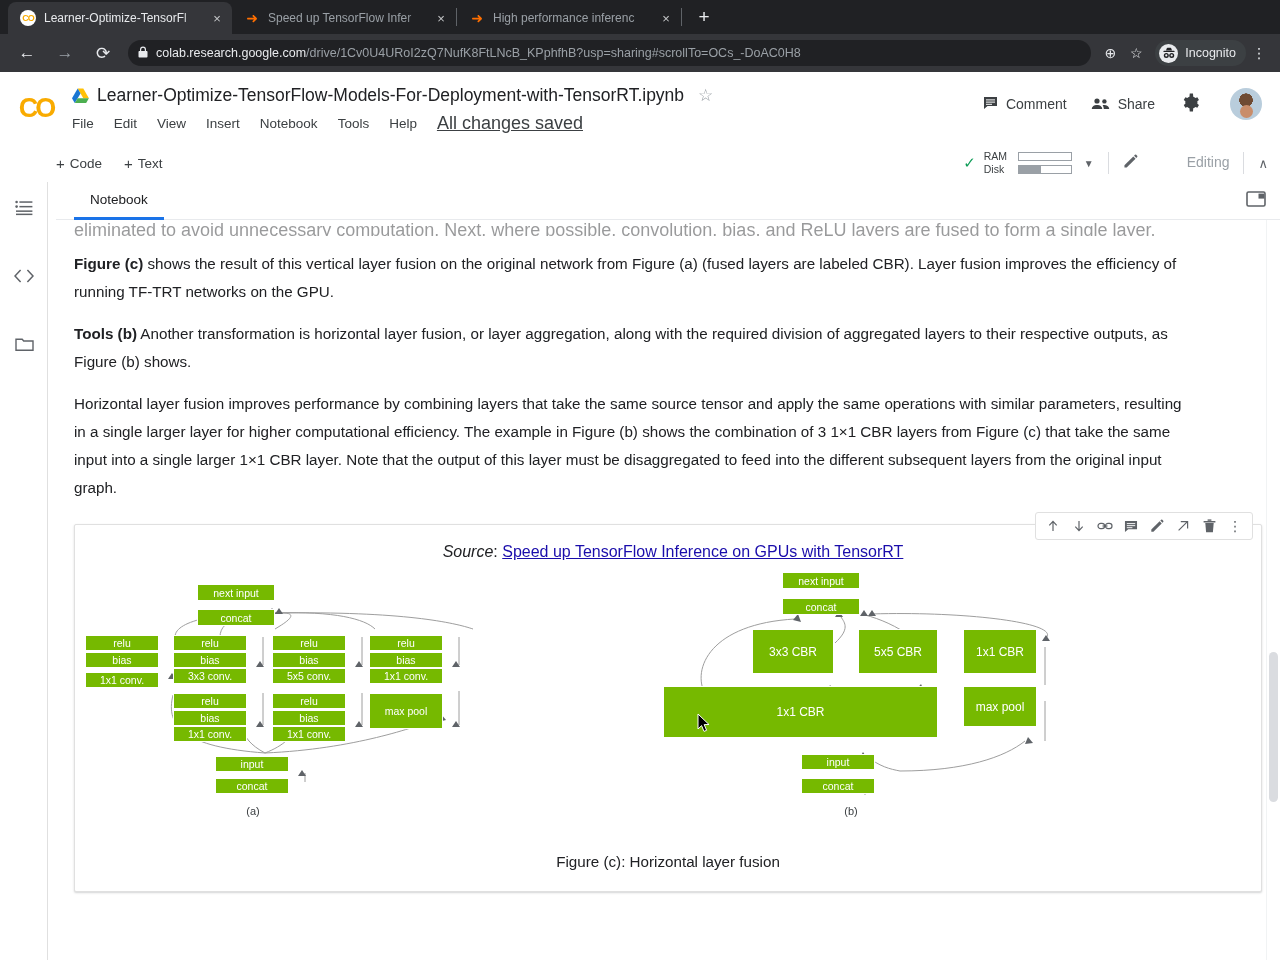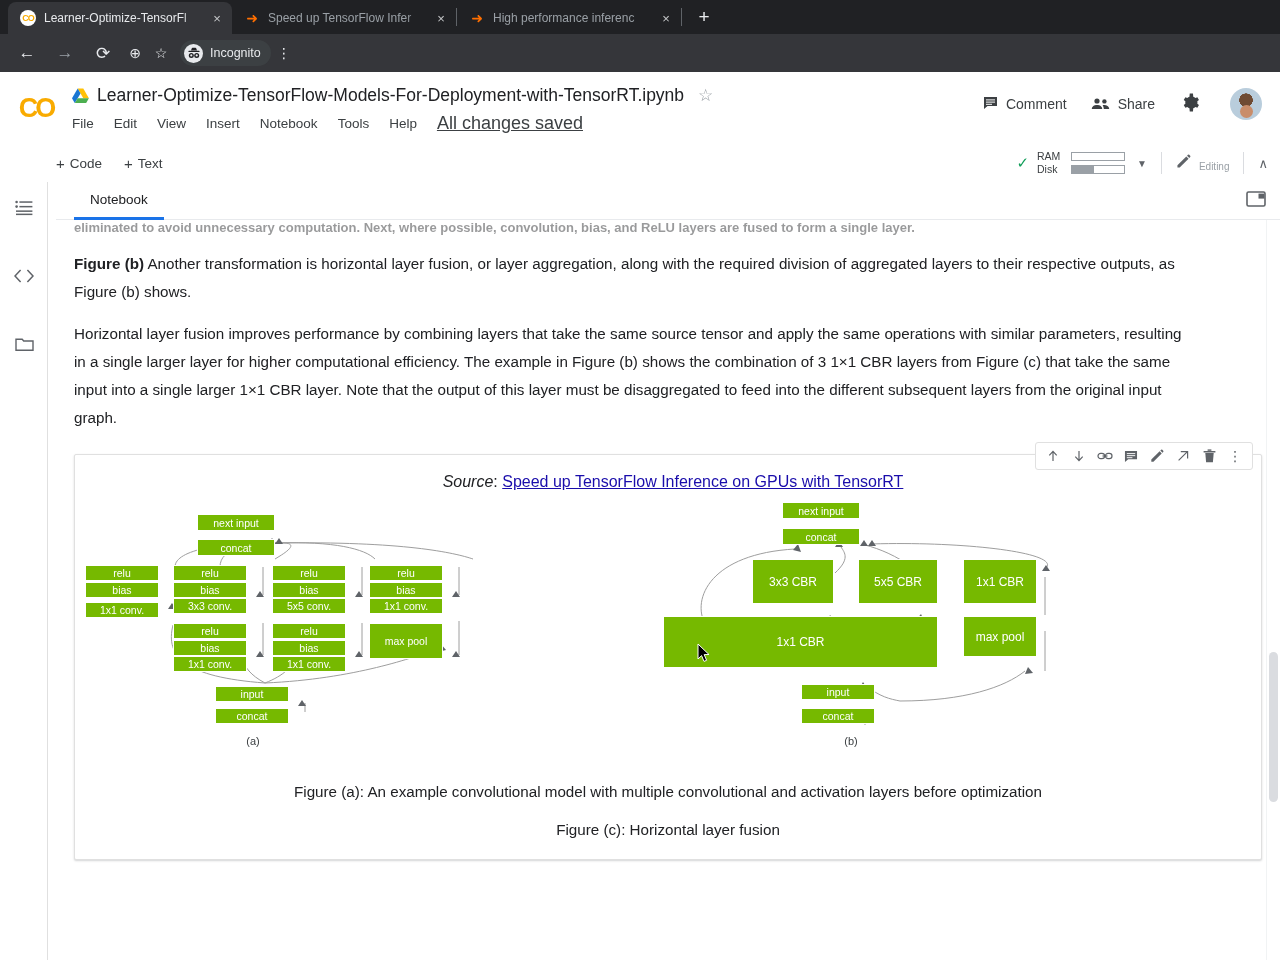--- a/index.html
+++ b/index.html
@@ -128,21 +128,21 @@
   #meter-block { font-size: 10.5px; color: #3c4043; line-height: 13px; }
   .meter-row { display: flex; align-items: center; }
   .meter-label { width: 28px; }
   .meter-bar {
     width: 54px; height: 9px; border: 1px solid #9aa0a6; margin-left: 6px;
     background: #fff; position: relative;
   }
   .meter-bar i { display: block; height: 100%; background: #9aa0a6; }
   .chev { color: #5f6368; font-size: 10px; margin-left: 12px; }
   .vsep { width: 1px; height: 22px; background: #dadce0; margin: 0 14px; }
-  #editing-btn { display: flex; align-items: flex-end; color: #9aa0a6; font-size: 10px; }
+  #editing-btn { display: flex; align-items: flex-start; color: #9aa0a6; font-size: 14px; gap: 41px; }
   #editing-btn .pen { color: #5f6368; font-size: 14px; margin-right: 8px; }
   #collapse-btn { color: #5f6368; font-size: 13px; }
 
   
   #sidebar {
     position: absolute; left: 0; top: 182px; width: 48px; bottom: 0;
     background: #fff; border-right: 1px solid #e0e0e0; padding-top: 4px;
   }
   .side-ic {
     width: 48px; height: 44px; display: flex; align-items: center;
@@ -161,22 +161,22 @@
     border-bottom: 3px solid #1a73e8;
   }
   #panel-toggle { margin-left: auto; margin-right: 14px; }
 
   
   #content {
     position: absolute; left: 48px; right: 0; top: 220px; bottom: 0;
     background: #fff; overflow: hidden; padding-left: 26px;
   }
   .clipped-line {
-    height: 16px; overflow: hidden; color: #202124; font-size: 13px;
-    opacity: .45; margin-left: 0; white-space: nowrap; font-weight: bold;
+    height: 16px; overflow: hidden; color: #202124; font-size: 18px;
+    opacity: .45; margin-left: 0; white-space: nowrap;
   }
   .para {
     font-size: 15.2px; line-height: 28px; color: #202124;
     max-width: 1122px; margin-top: 14px;
   }
   .para b { font-weight: bold; }
 
   
   #fig-cell {
     position: relative; margin-top: 22px; margin-right: 18px;
@@ -256,20 +256,29 @@
       <span class="tab-close">×</span>
     </div>
     <div class="tab-sep"></div>
     <div id="new-tab-btn">+</div>
   </div>
 
   <div id="toolbar">
     <div class="nav-btn">←</div>
     <div class="nav-btn dim">→</div>
     <div class="nav-btn">⟳</div>
+    <div id="omnibox">
+      <span class="lock">
+        <svg width="10" height="12" viewBox="0 0 10 12" aria-hidden="true">
+            <path d="M2 5V3.5a3 3 0 0 1 6 0V5h.6A.9.9 0 0 1 9.5 6v4.5a.9.9 0 0 1-.9.9H1.4a.9.9 0 0 1-.9-.9V6a.9.9 0 0 1 .9-1H2zm1.2 0h3.6V3.5a1.8 1.8 0 0 0-3.6 0V5z" fill="#e8eaed"></path>
+          </svg>
+      </span>
+      <span class="host">colab.research.google.com</span>
+        <span>/drive/1Cv0U4URoI2zQ7NufK8FtLNcB_KPphfhB?usp=sharing#scrollTo=OCs_-DoAC0H8</span>
+    </div>
     <div class="tb-icon">⊕</div>
     <div class="tb-icon">☆</div>
     <div id="incognito-pill">
       <span class="incog-ic">
         <svg width="14" height="12" viewBox="0 0 14 12" aria-hidden="true">
             <path d="M4 3.6 4.7 1.4A.9.9 0 0 1 5.6.8h2.8a.9.9 0 0 1 .9.6L10 3.6z" fill="#202124"></path>
             <rect x="1.4" y="3.8" width="11.2" height="1.2" rx=".6" fill="#202124"></rect>
             <circle cx="4.3" cy="8.4" r="2.5" fill="#202124"></circle>
             <circle cx="9.7" cy="8.4" r="2.5" fill="#202124"></circle>
             <circle cx="4.3" cy="8.4" r="1.1" fill="#e8eaed"></circle>
@@ -420,21 +429,24 @@
         <rect x="12.5" y="2.6" width="5.9" height="5" fill="#5f6368"></rect>
       </svg>
   </div>
 </div>
 
 <div id="content">
 
   <div class="clipped-line">eliminated to avoid unnecessary computation. Next, where possible, convolution, bias, and ReLU layers are fused to form a single layer.</div>
 
   <div class="para">
-    <b>Figure (b)</b><span> Another transformation is horizontal layer fusion, or layer aggregation, along with the required division of aggregated layers to their respective outputs, as Figure (b) shows.</span>
+    <b>Figure (c)</b><span> shows the result of this vertical layer fusion on the original network from Figure (a) (fused layers are labeled CBR). Layer fusion improves the efficiency of running TF-TRT networks on the GPU.</span>
+  </div>
+  <div class="para">
+    <b>Tools (b)</b><span> Another transformation is horizontal layer fusion, or layer aggregation, along with the required division of aggregated layers to their respective outputs, as Figure (b) shows.</span>
   </div>
   <div class="para">
     <span>Horizontal layer fusion improves performance by combining layers that take the same source tensor and apply the same operations with similar parameters, resulting in a single larger layer for higher computational efficiency. The example in Figure (b) shows the combination of 3 1×1 CBR layers from Figure (c) that take the same input into a single larger 1×1 CBR layer. Note that the output of this layer must be disaggregated to feed into the different subsequent layers from the original input graph.</span>
   </div>
 
   <div id="fig-cell">
 
     <div id="cell-toolbar">
       <span class="ct-ic">
         <svg width="14" height="14" viewBox="0 0 14 14" aria-hidden="true">
@@ -592,20 +604,19 @@
         <div class="sub-label" style="left:748px;top:228px;width:56px">(b)</div>
       </div>
 
       <div id="cursor" style="position:absolute;left:622px;top:136px">
         <svg width="14" height="20" viewBox="0 0 14 20" aria-hidden="true">
             <path d="M1 1 1 16 4.6 12.6 7 18.4 9.6 17.3 7.2 11.6 12 11.5z" fill="#000" stroke="#fff" stroke-width="1"></path>
           </svg>
       </div>
     </div>
 
-    <div class="caption">Figure (a): An example convolutional model with multiple convolutional and activation layers before optimization</div>
     <div class="caption">Figure (c): Horizontal layer fusion</div>
   </div>
 </div>
 
 <div id="scrollbar">
   <div id="scroll-thumb"></div>
 </div>
 
 </body></html>

